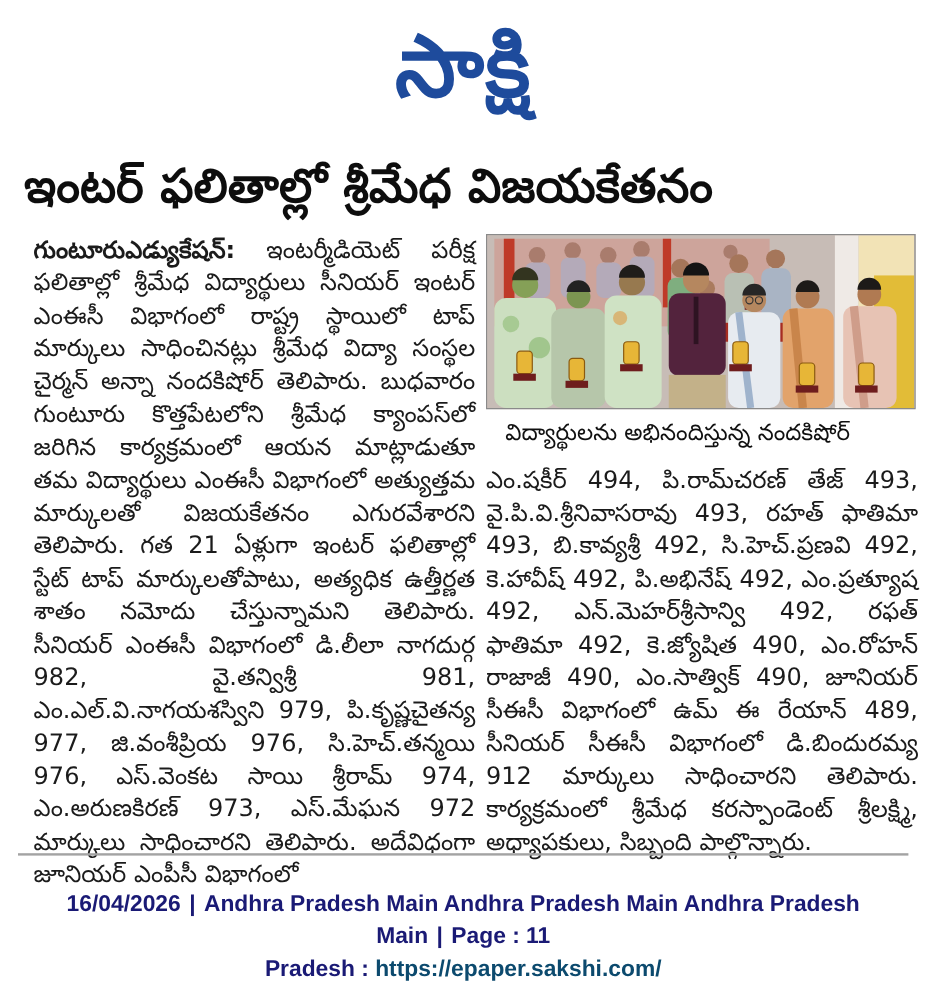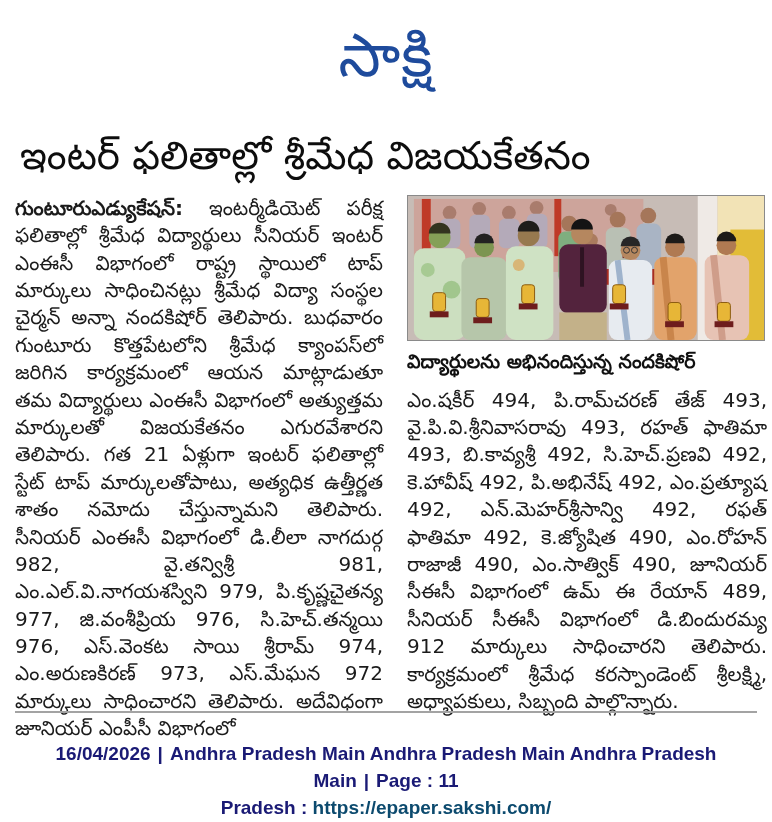--- a/index.html
+++ b/index.html
@@ -4,47 +4,47 @@
 <style>
   html,body { margin:0; padding:0; background:#ffffff; }
   .page {
     position:relative; width:772px; height:822px; margin:0 auto;
     background:#ffffff; overflow:hidden;
     font-family:"DejaVu Sans", sans-serif; color:#1c1c1c;
   }
   
   .masthead { text-align:center; padding-top:6px; height:102px; }
   .logo {
-    display:inline-block; font-size:60px; font-weight:normal; color:#1e4b9c;
+    display:inline-block; font-size:72px; font-weight:bold; color:#1e4b9c;
     line-height:98px; letter-spacing:1px;text-align:right;
   }
   
   .headline {
     margin:26px 20px 0 20px; font-size:39px; line-height:1.15;
-    font-weight:normal; color:#0d0d0d;
-  }
-  
-  .article-body { display:flex; gap:24px; padding:0 15px; margin-top:16px; }
+    font-weight:bold; color:#0d0d0d;
+  }
+  
+  .article-body { display:flex; gap:9px; padding:0 28px; margin-top:16px; }
   .col-left  { width:368px; flex:0 0 368px; }
   .col-right { width:360px; flex:0 0 360px; }
   .body-text {
     margin:0; font-size:20px; line-height:1.37; text-align:justify;
     color:#1b1b1b; word-break:break-word;
   }
   .dateline { font-weight:bold; }
   
   .photo-block { margin:0 0 4px 0; }
   .photo-frame {
     width:358px; height:146px; border:1px solid #8a8a8a;
     box-sizing:border-box; overflow:hidden; background:#c7bcb6;
   }
   .photo-frame svg { display:block; width:100%; height:100%; }
   .caption {
-    font-weight:bold; font-size:19px; color:#101010;
-    margin:9px 0 13px 0; line-height:1.25;
+    font-weight:normal; font-size:19px; color:#101010;
+    margin:9px 0 13px 16px; line-height:1.25;
   }
   
   .rule {
     position:absolute; left:15px; top:711px; width:742px;
     border:none; border-top:2px solid #a3a3a3; margin:0;
   }
   .footer {
     position:absolute; top:740px; left:0; width:100%; text-align:center;
     color:#1a1a75; font-family:"Liberation Sans", sans-serif;
     font-weight:bold; font-size:19px;

